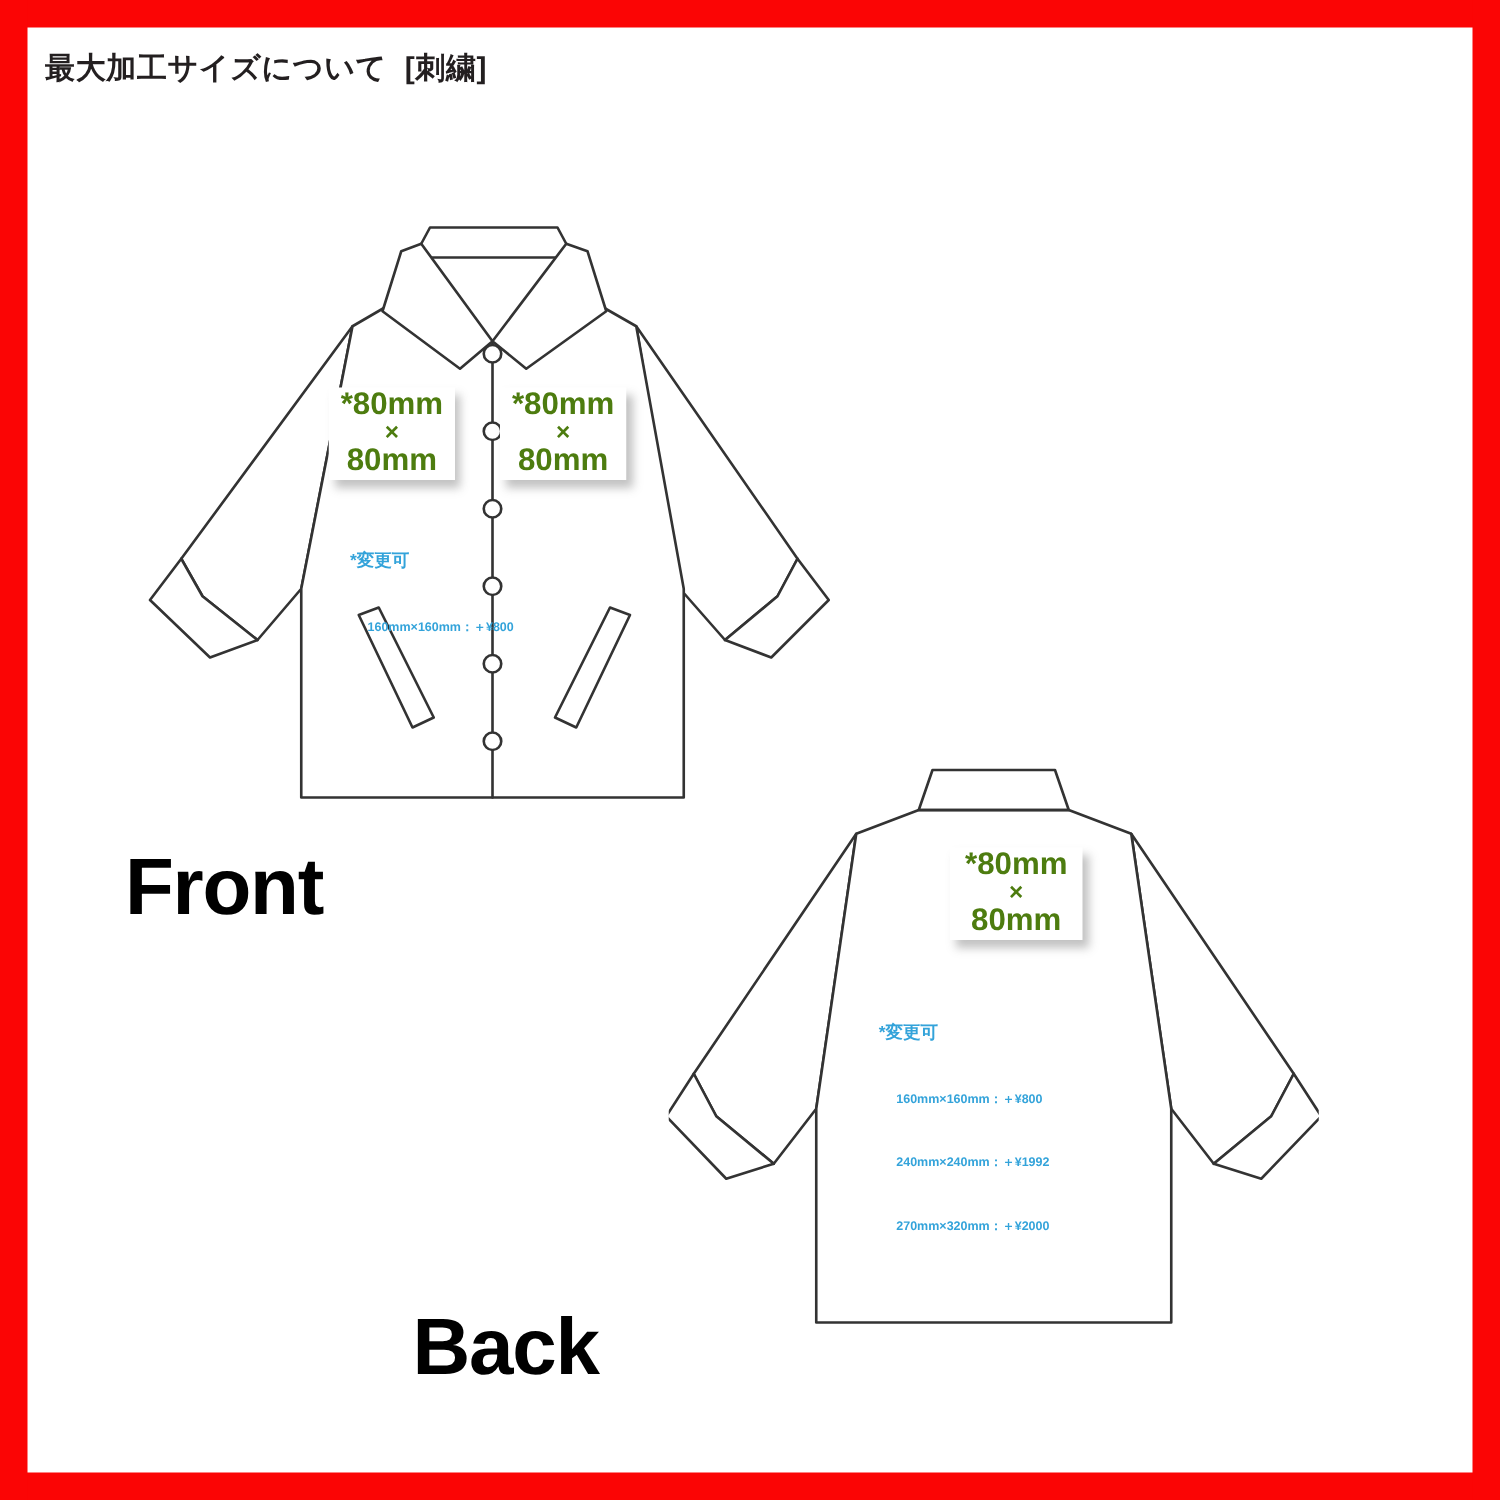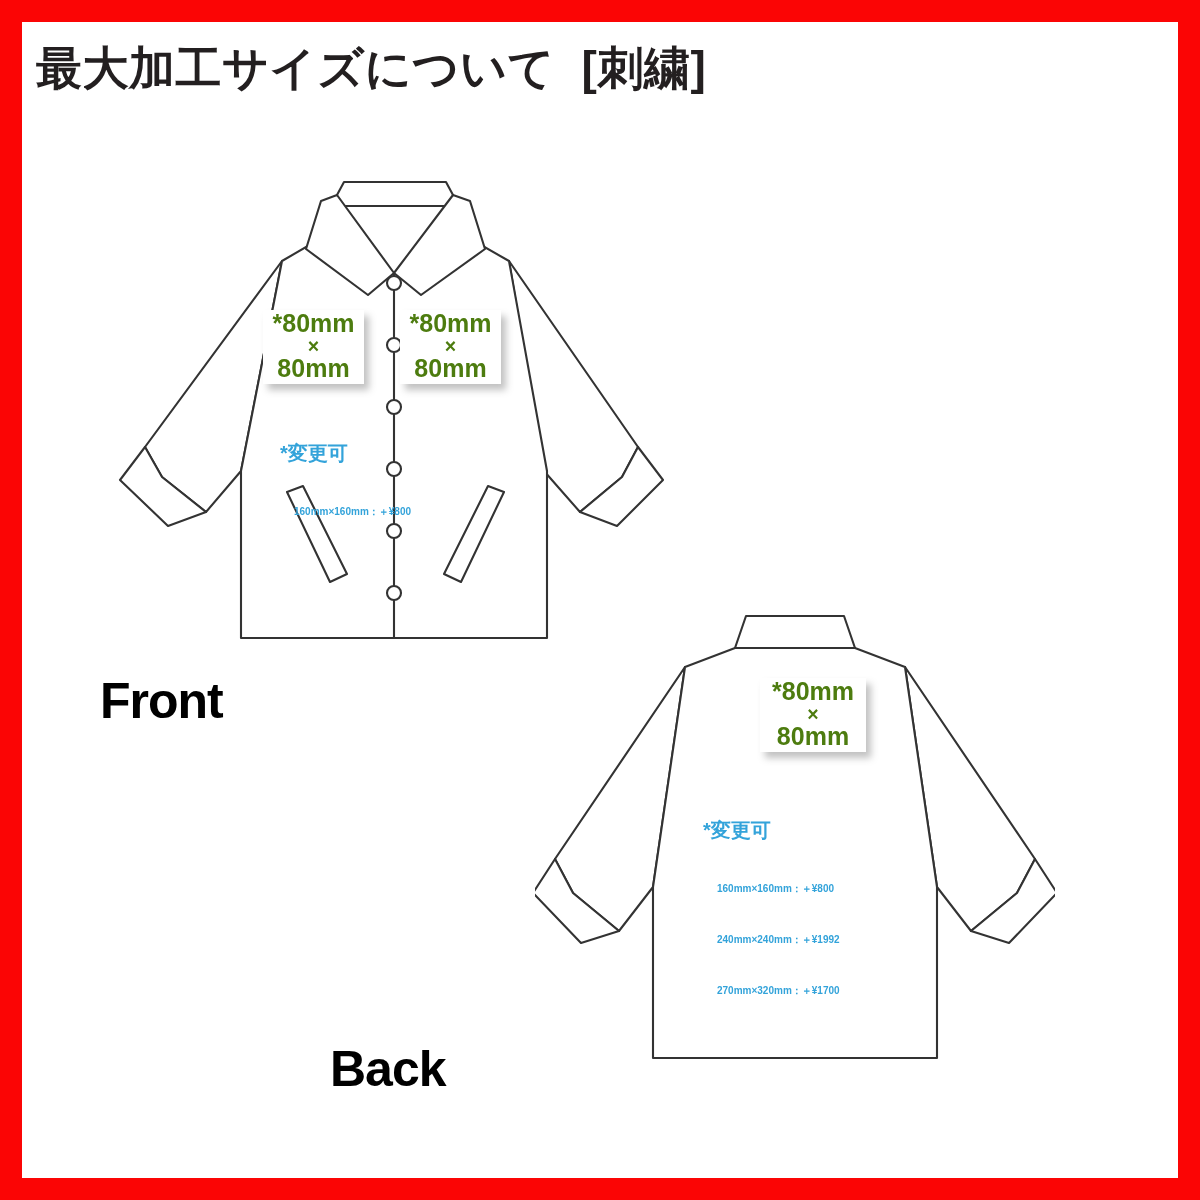--- a/index.html
+++ b/index.html
@@ -27,30 +27,30 @@
   }
   #frame-top    { left: 0; top: 0; width: 1200px; height: 22px; }
   #frame-bottom { left: 0; bottom: 0; width: 1200px; height: 22px; }
   #frame-left   { left: 0; top: 0; width: 22px; height: 1200px; }
   #frame-right  { right: 0; top: 0; width: 22px; height: 1200px; }
 
   #page-title {
     position: absolute;
     left: 36px;
     top: 38px;
-    font-size: 46px;
+    font-size: 24px;
     font-weight: bold;
     color: #231f20;
     letter-spacing: 0.5px;
     white-space: pre;
   }
 
   .view-label {
     position: absolute;
-    font-size: 50px;
+    font-size: 64px;
     font-weight: bold;
     color: #000000;
     letter-spacing: -1px;
   }
   #front-label { left: 100px; top: 672px; }
   #back-label  { left: 330px; top: 1040px; }
 
   .jacket-svg {
     position: absolute;
   }
@@ -75,21 +75,21 @@
   #front-badge-left  { left: 263px; top: 310px; font-size: 25px; width: 95px; }
   #front-badge-right { left: 400px; top: 310px; font-size: 25px; width: 95px; }
   #back-badge        { left: 760px; top: 678px; font-size: 25px; width: 100px; }
 
   .note-block {
     position: absolute;
     color: #33a3da;
     font-weight: bold;
     white-space: pre;
   }
-  .note-block .note-head { font-size: 20px; display: block; margin-bottom: 2px; }
+  .note-block .note-head { font-size: 14px; display: block; margin-bottom: 2px; }
   .note-block .note-row  { font-size: 10px; display: block; padding-left: 14px; line-height: 1.48; }
 
   #front-note { left: 280px; top: 404px; }
   #back-note  { left: 703px; top: 781px; }
 </style>
 </head>
 <body>
 
 <div id="page">
 
@@ -178,18 +178,18 @@
   <div id="back-badge" class="size-badge">
     <span class="sb-line">*80mm</span>
     <span class="sb-line sb-x">×</span>
     <span class="sb-line">80mm</span>
   </div>
 
   <div id="back-note" class="note-block">
     <span class="note-head">*変更可</span>
     <span class="note-row">160mm×160mm：＋¥800</span>
     <span class="note-row">240mm×240mm：＋¥1992</span>
-    <span class="note-row">270mm×320mm：＋¥1700</span>
+    <span class="note-row">270mm×320mm：＋¥2000</span>
   </div>
 
   <div id="back-label" class="view-label">Back</div>
 
 </div>
 
 </body></html>

